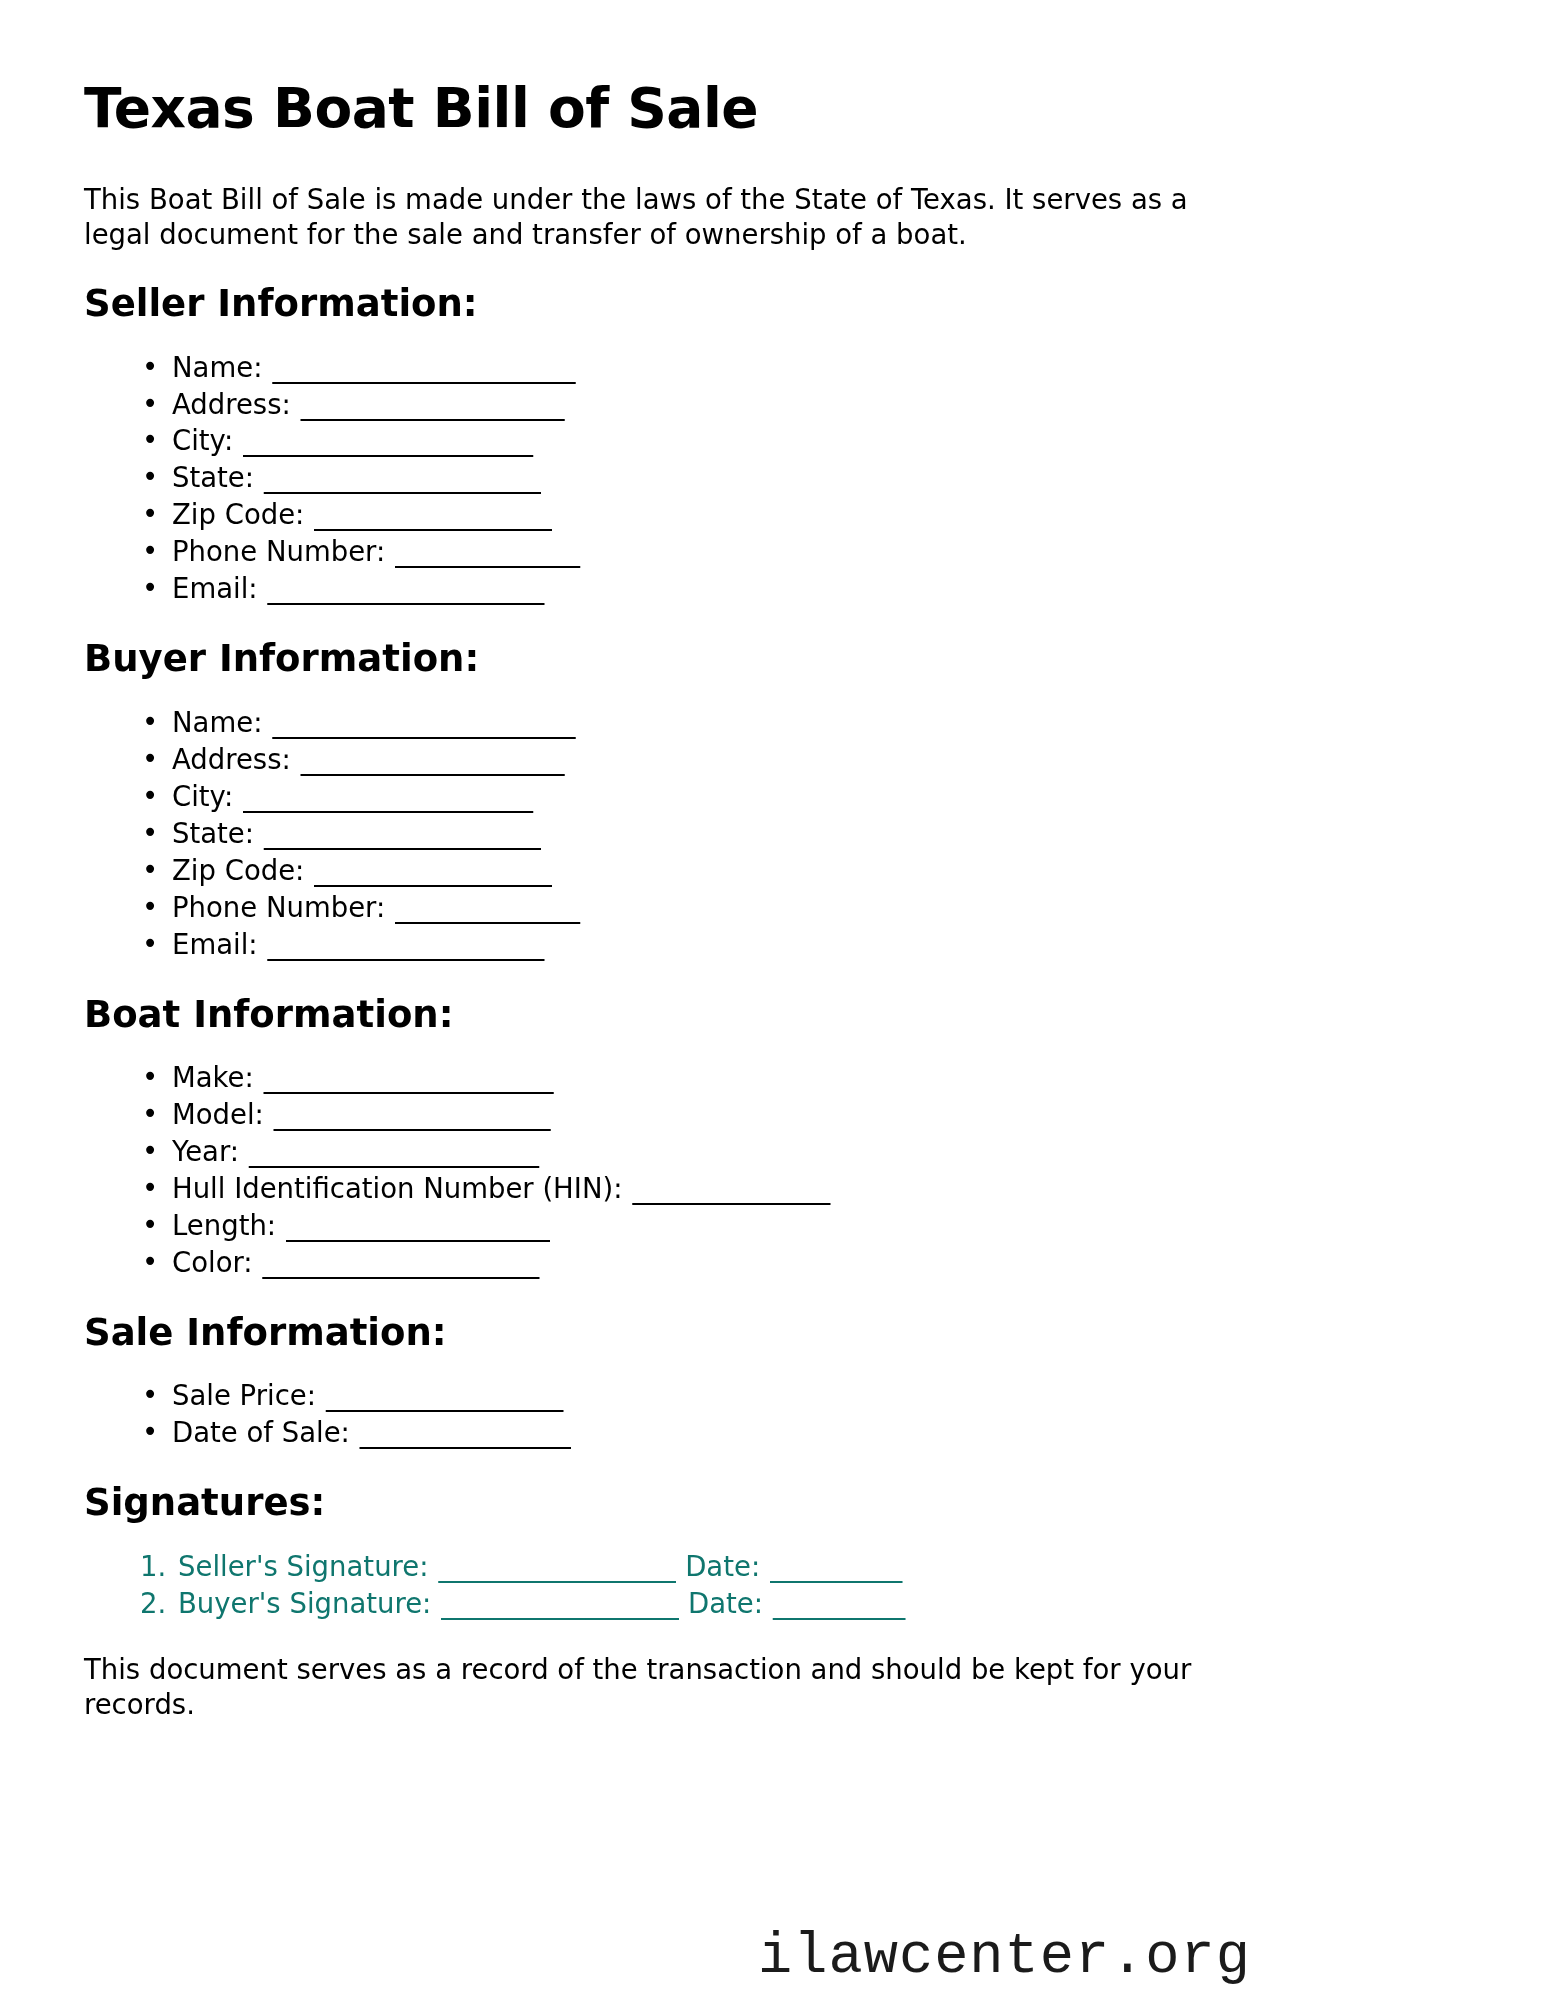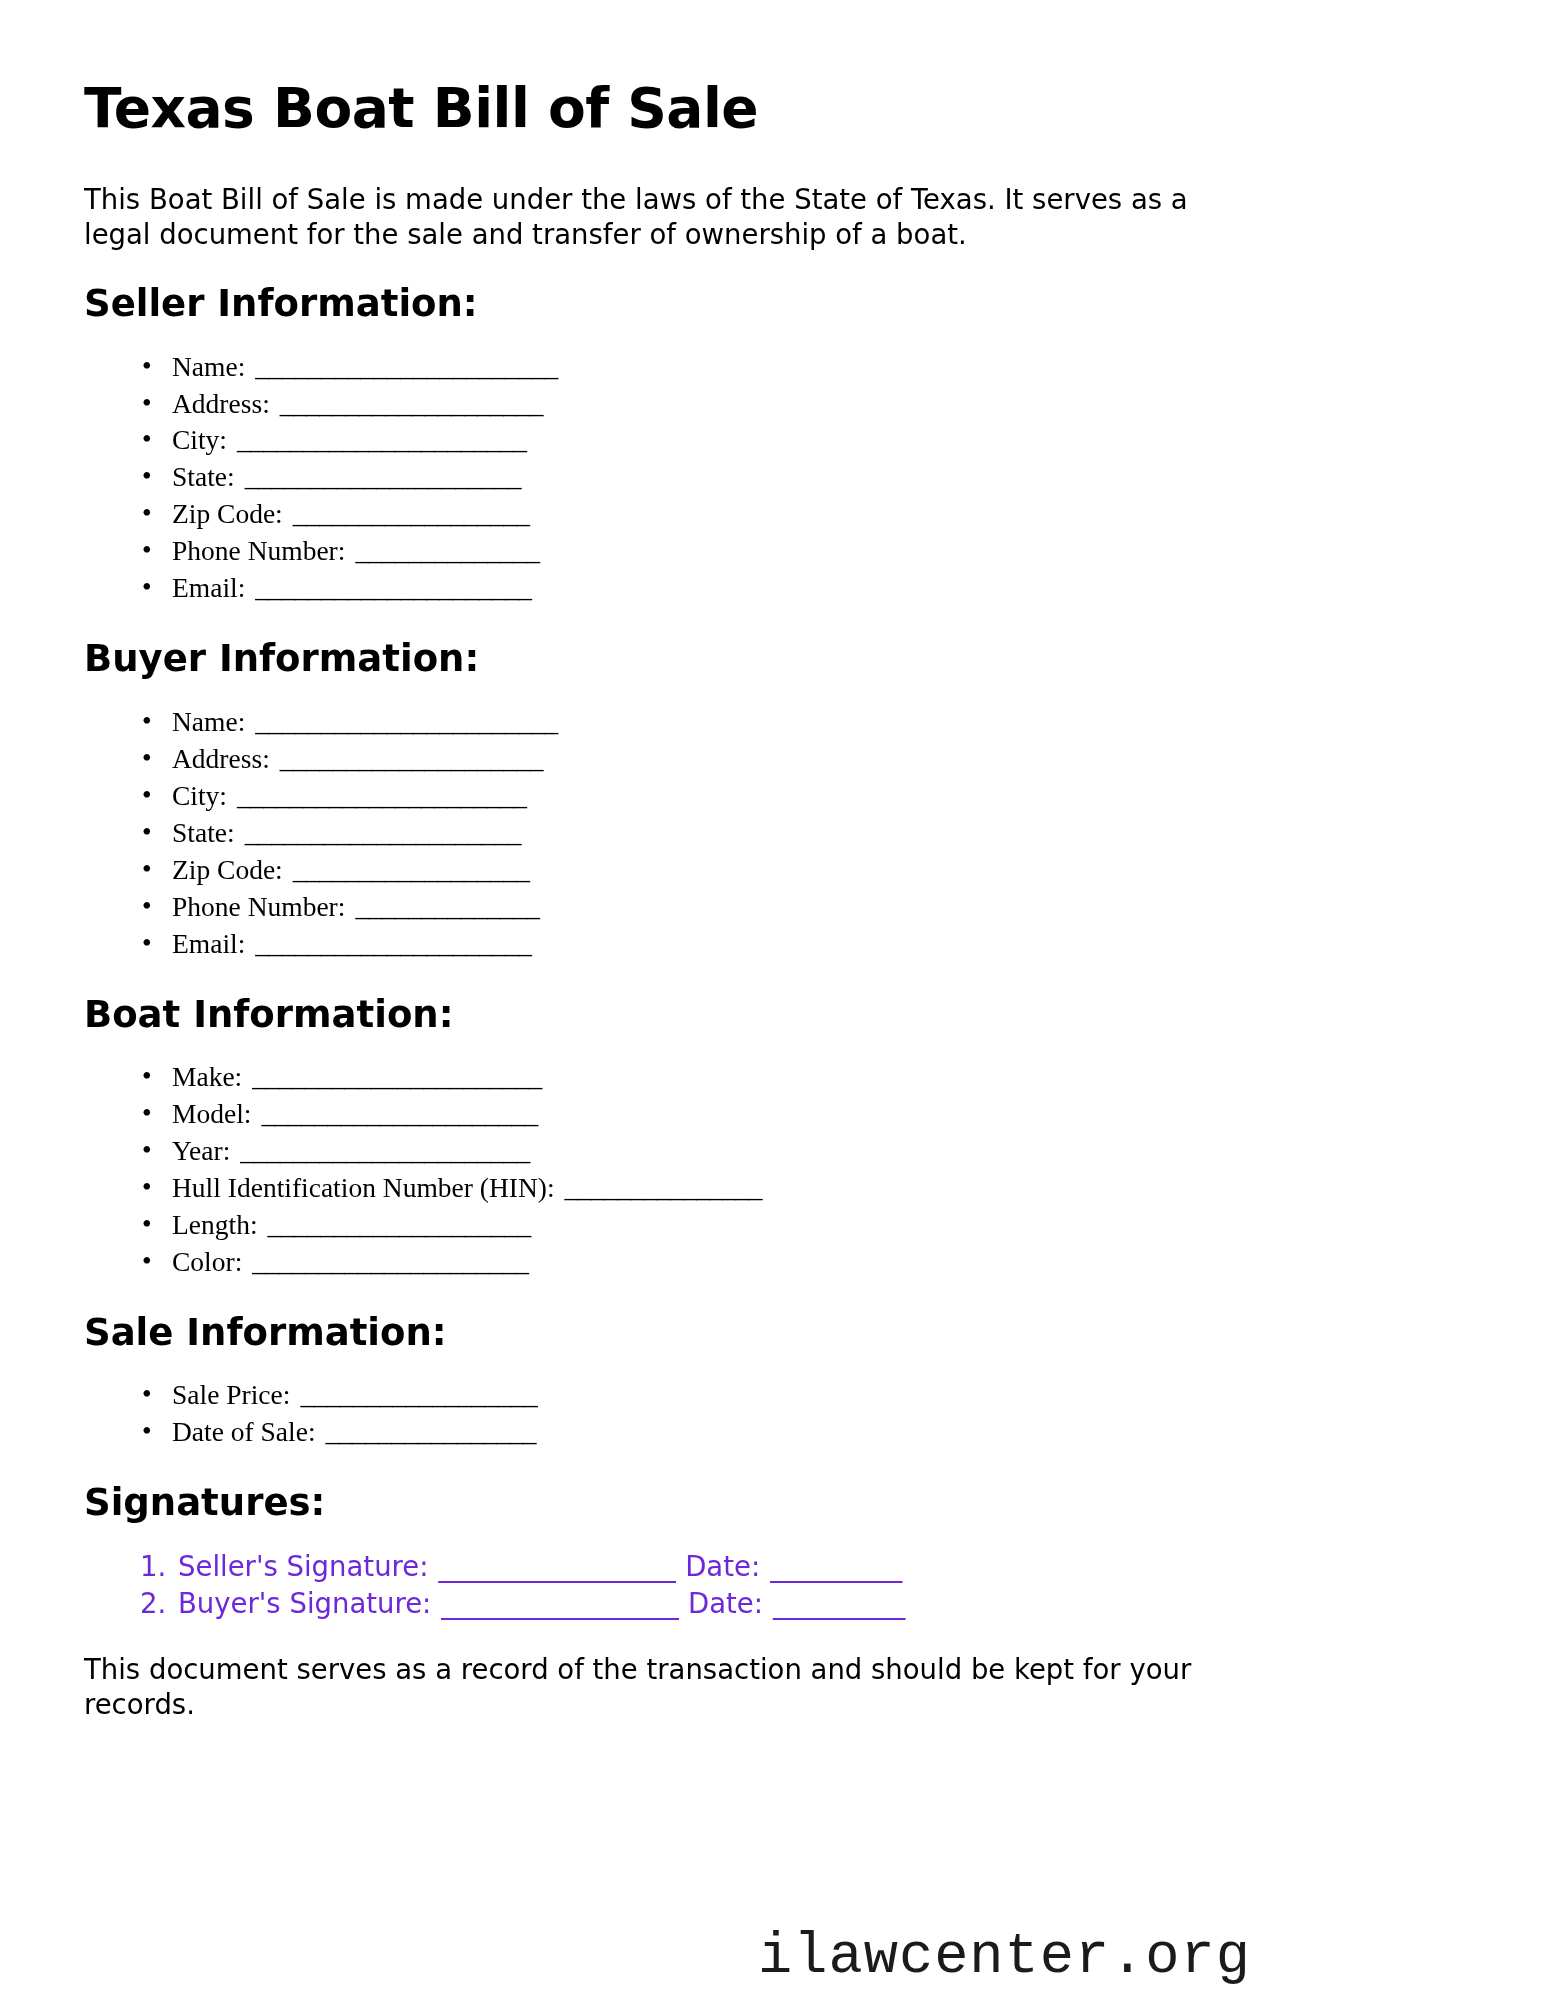--- a/index.html
+++ b/index.html
@@ -48,21 +48,20 @@
     font-size: 37px;
     line-height: 1.2;
     margin: 0 0 22px 0;
     padding: 0;
     color: #000;
   }
   ul.field-list {
     list-style: none;
     margin: 0 0 30px 0;
     padding: 0 0 0 50px;
-    font-family: Liberation Serif, serif;
   }
   ul.field-list li {
     font-size: 27.5px;
     line-height: 1.345;
     position: relative;
     padding-left: 38px;
     white-space: nowrap;
     color: #000;
   }
   ul.field-list li::before {
@@ -78,21 +77,21 @@
     counter-reset: sigctr;
     margin: 0 0 30px 0;
     padding: 0 0 0 56px;
   }
   ol.sig-list li {
     font-size: 27.5px;
     line-height: 1.345;
     position: relative;
     padding-left: 38px;
     white-space: nowrap;
-    color: #6d28d9;
+    color: #0f766e;
   }
   ol.sig-list li::before {
     counter-increment: sigctr;
     content: counter(sigctr) ".";
     position: absolute;
     left: 0;
     top: 0;
     font-size: 27.5px;
     line-height: 1.345;
   }

